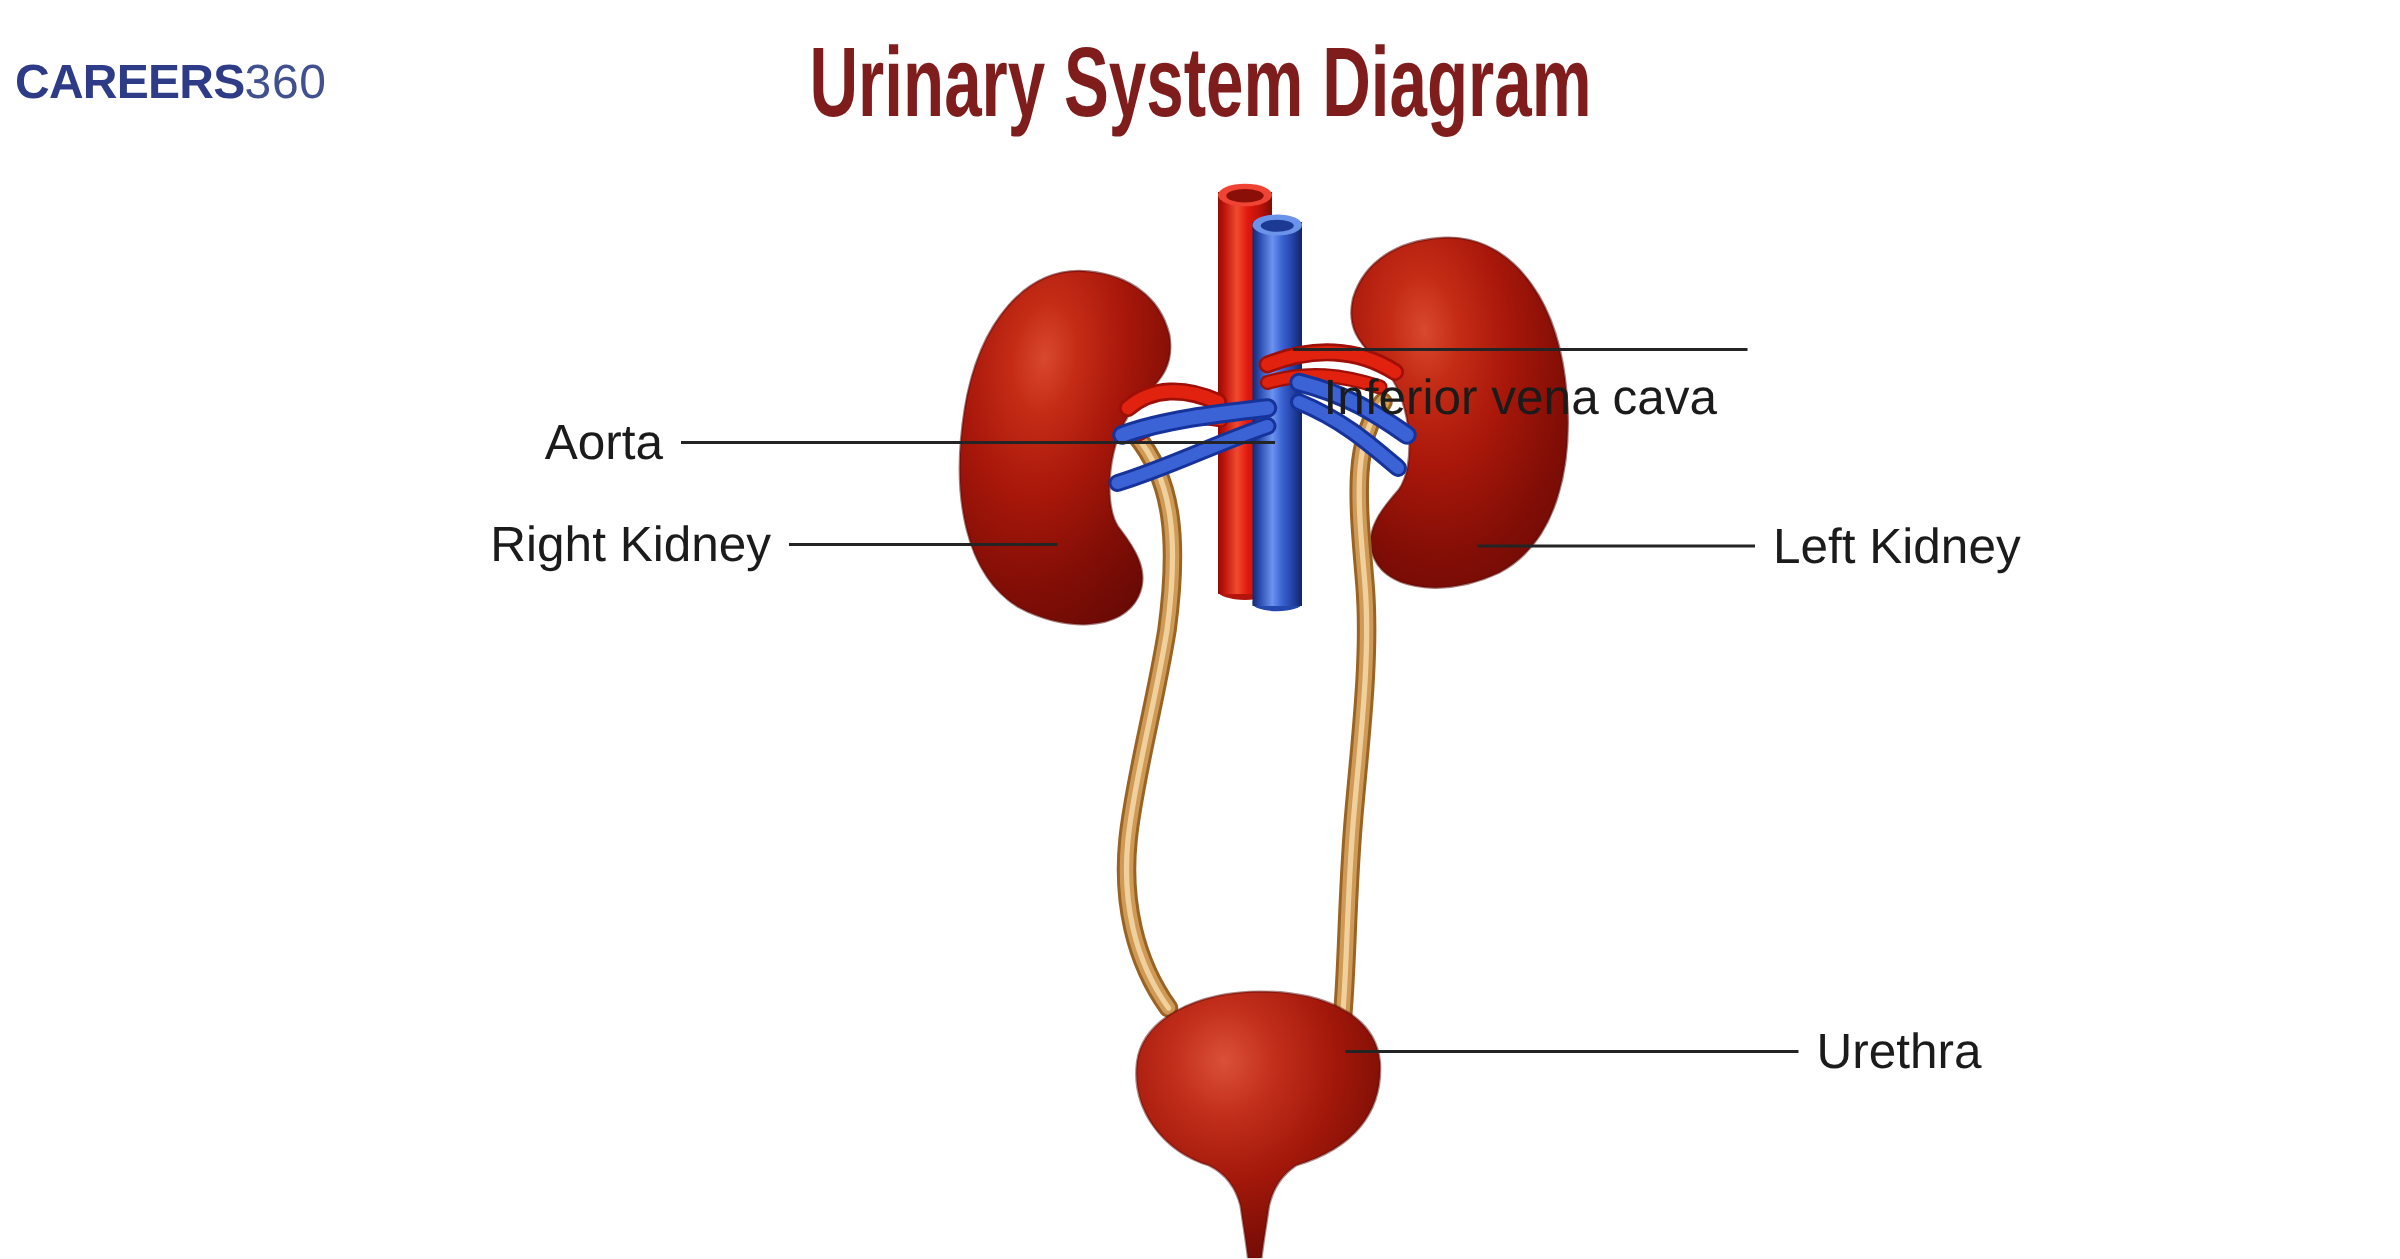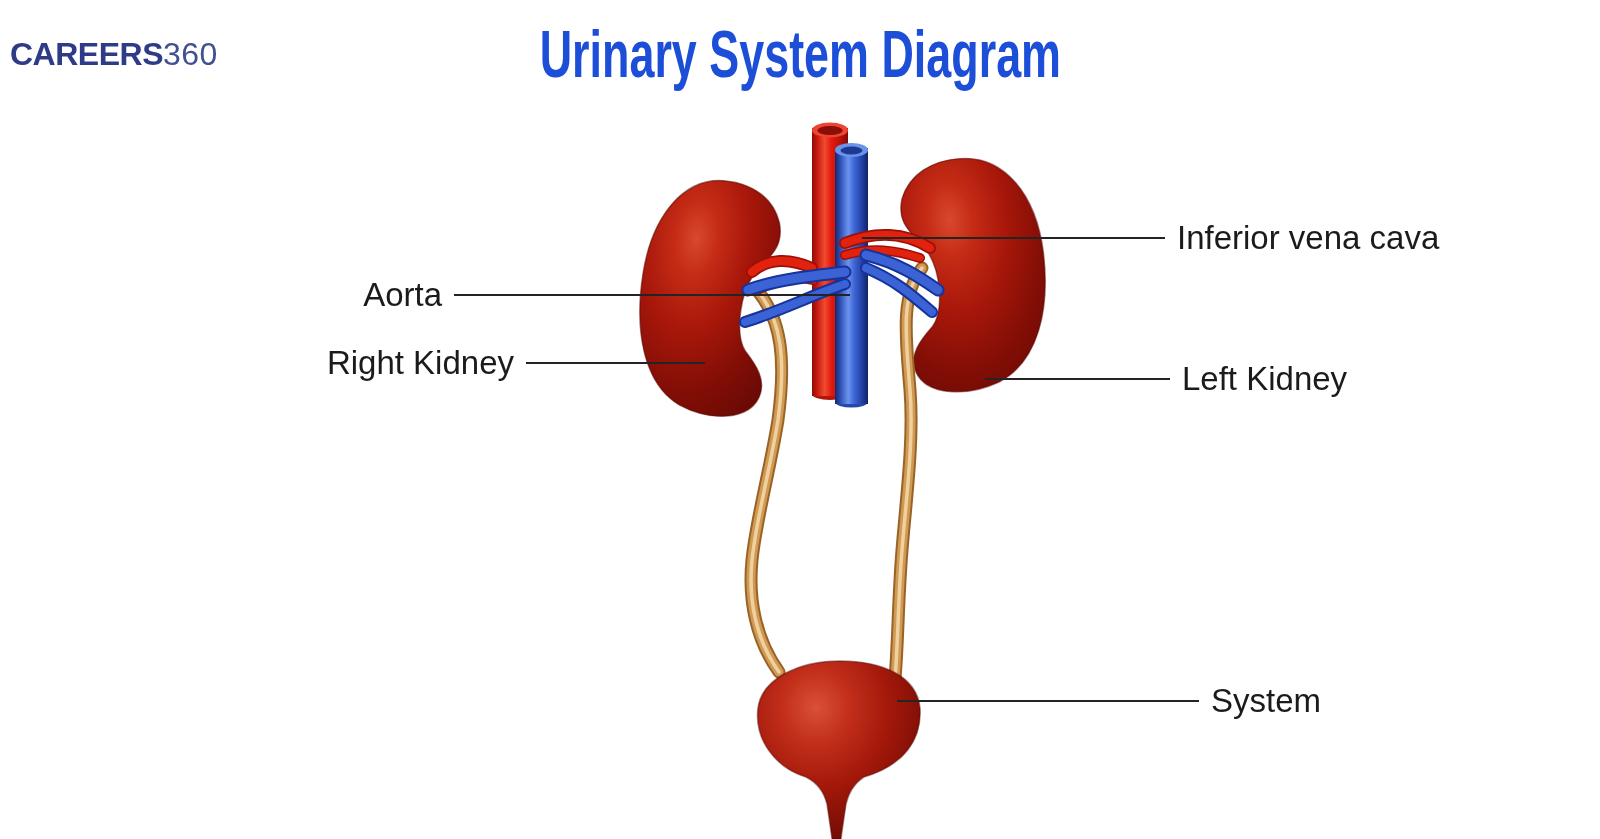--- a/index.html
+++ b/index.html
@@ -9,21 +9,21 @@
   }
 
   
   .logo{position:absolute;left:10px;top:12px;font-size:32px;letter-spacing:-0.5px;
         display:flex;align-items:baseline;user-select:none;margin-top:24px;}
   .logo .bold{font-weight:700;color:#2e3b87;}
   .logo .light{font-weight:400;color:#41508f;letter-spacing:0.5px;}
 
   
   .title-wrap{position:absolute;left:0;right:0;top:20px;text-align:center;}
-  .title-wrap h1{margin:0;font-size:66px;line-height:1.05;font-weight:700;color:#1d4ed8;}
+  .title-wrap h1{margin:0;font-size:66px;line-height:1.05;font-weight:700;color:#7f1d1d;}
   .title-wrap h1 span{display:inline-block;transform:scaleX(0.68);letter-spacing:0px;}
 
   
   .anatomy{position:absolute;left:0;top:0;width:1600px;height:839px;}
 
   
   .label{position:absolute;display:flex;align-items:center;gap:12px;height:44px;
          font-size:33px;font-weight:500;color:#1b1b1b;white-space:nowrap;z-index:5;}
   .label .leader{height:2px;background:#242424;flex:0 0 auto;}
   .label.bold{font-weight:400;}
@@ -32,23 +32,23 @@
   #label-aorta        {right:750px;top:273px;}
   #label-aorta .leader{width:396px;}
   #label-right-kidney {right:895px;top:341px;}
   #label-right-kidney .leader{width:179px;}
   #label-ureter       {right:850px;top:480px;}
   #label-ureter .leader{width:226px;}
   #label-urethra      {right:767px;top:760px;}
   #label-urethra .leader{width:341px;}
 
   
-  #label-inferior-vena-cava{left:862px;top:216px;}
+  #label-inferior-vena-cava{left:862px;top:232px;flex-direction:column;}
   #label-inferior-vena-cava .leader{width:303px;}
-  #label-left-kidney  {left:985px;top:342px;margin-top:15px;}
+  #label-left-kidney  {left:985px;top:342px;}
   #label-left-kidney .leader{width:185px;}
   #label-bladder      {left:897px;top:679px;}
   #label-bladder .leader{width:302px;}
 </style>
 </head>
 <body>
 
 <div class="canvas">
 
   <div class="logo">
@@ -192,16 +192,16 @@
     <span>Inferior vena cava</span>
   </div>
 
   <div class="label bold" id="label-left-kidney">
     <span class="leader"></span>
     <span>Left Kidney</span>
   </div>
 
   <div class="label" id="label-bladder">
     <span class="leader"></span>
-    <span>System</span>
+    <span>Urethra</span>
   </div>
 
 </div>
 
 </body></html>

